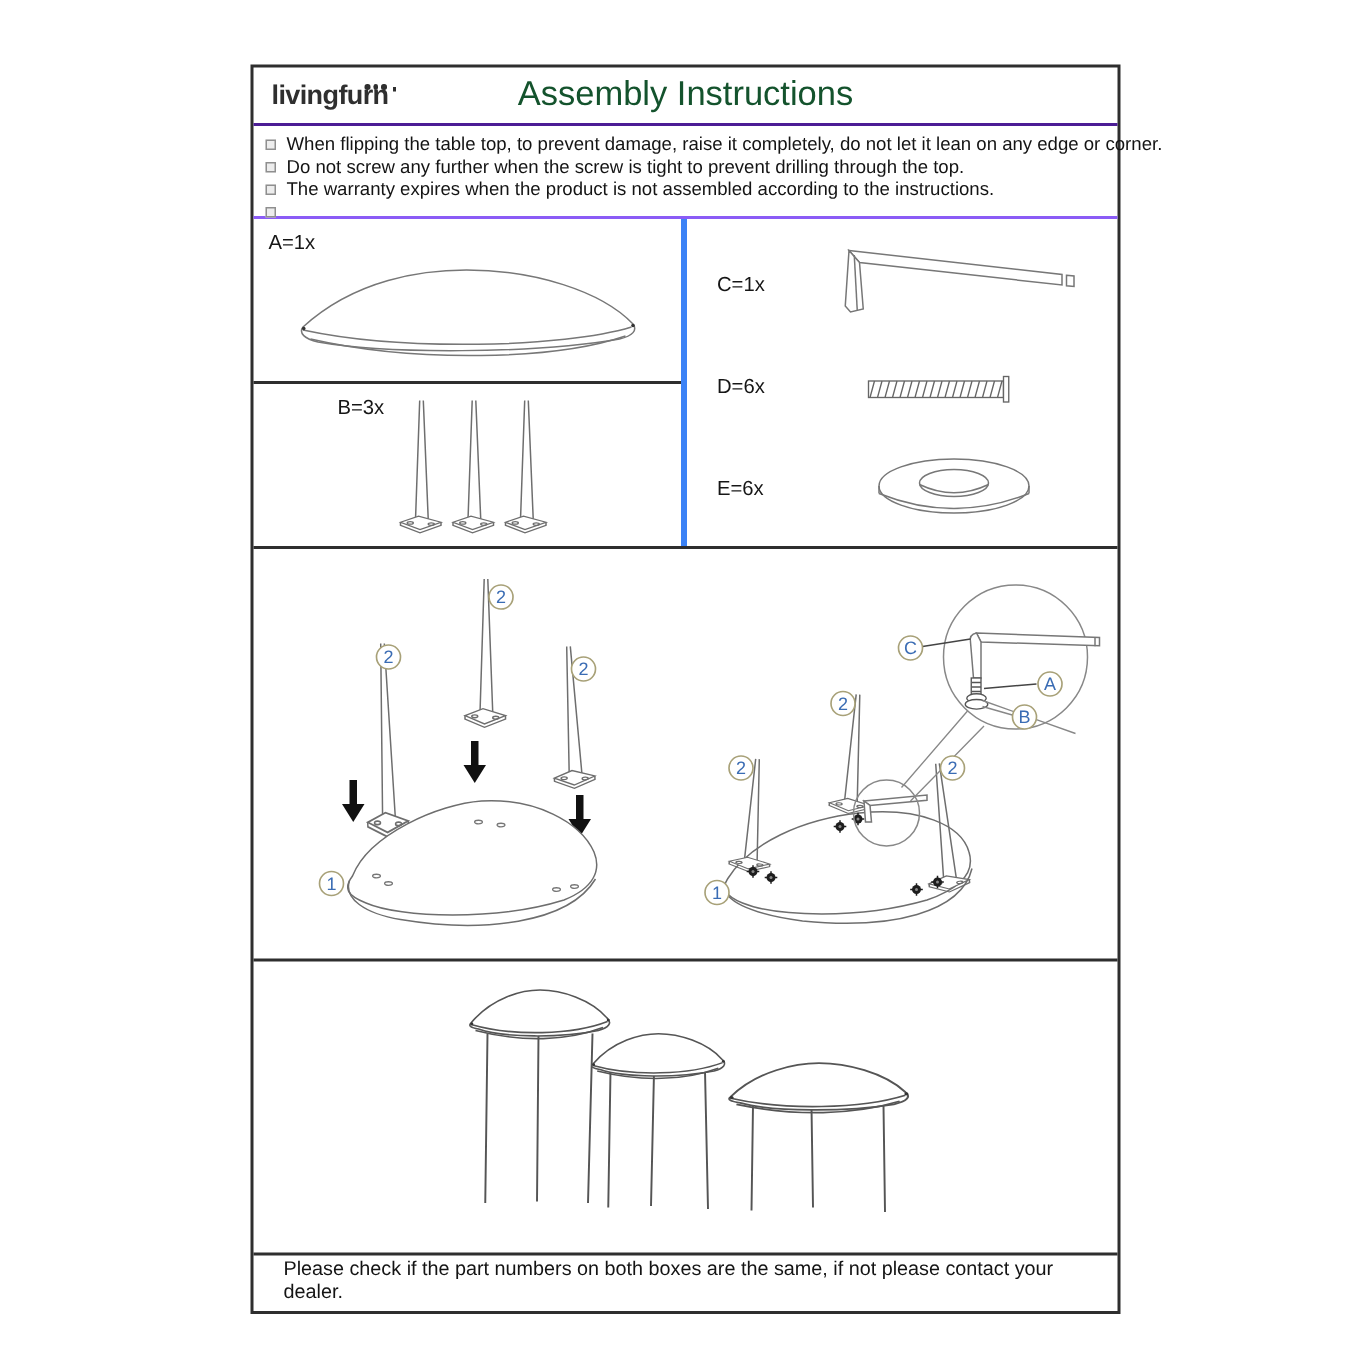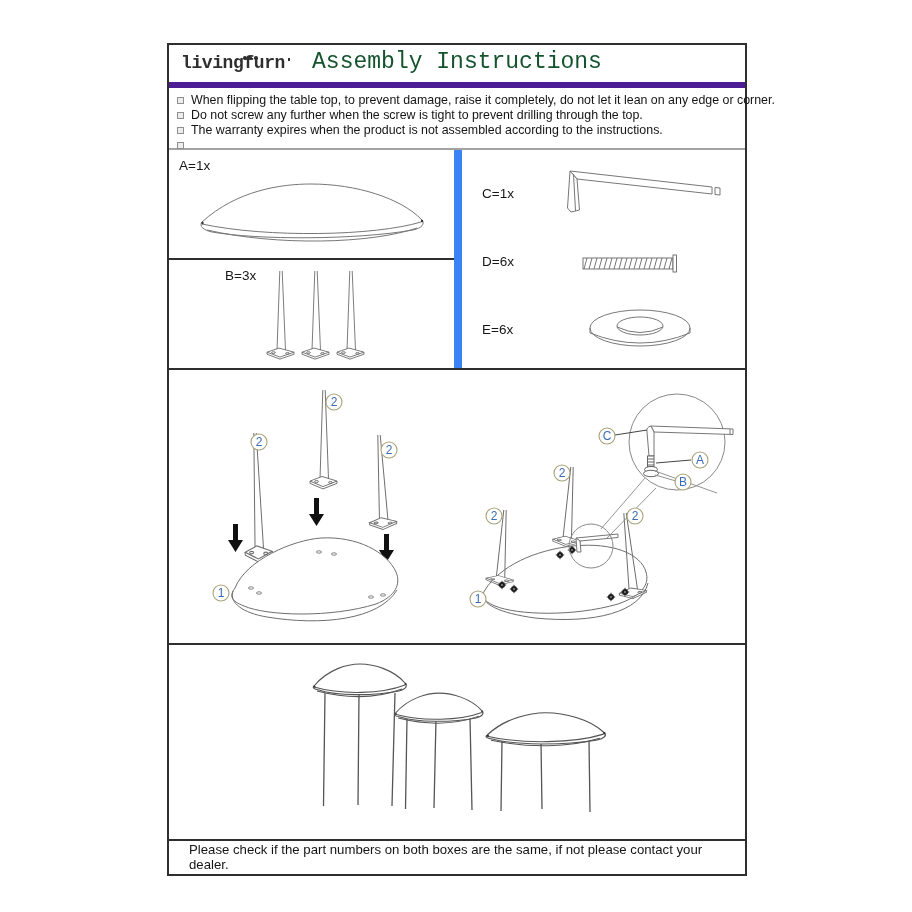--- a/index.html
+++ b/index.html
@@ -1,36 +1,36 @@
 <!DOCTYPE html>
 <html><head>
 <meta charset="utf-8">
 <style>
   html,body{margin:0;padding:0;background:#fff;}
   .page{position:relative;width:912px;height:912px;background:#fff;overflow:hidden;
         font-family:"Liberation Sans",sans-serif;color:#1a1a1a;}
   .doc{position:absolute;left:167px;top:43px;width:576px;height:829px;border:2px solid #2e2e2e;background:#fff;}
 
   
-  .hdr{position:relative;height:37px;border-bottom:6px solid #4c1d95;font-family:Liberation Mono, monospace;}
+  .hdr{position:relative;height:37px;border-bottom:2px solid #4c1d95;}
   .logo{position:absolute;left:12px;top:8px;font-size:18px;font-weight:bold;letter-spacing:-0.4px;color:#2f2f2f;}
   .logo-dots{position:absolute;left:62px;top:3px;display:flex;gap:2px;}
   .logo-dots i{width:3.6px;height:3.6px;border-radius:50%;background:#2f2f2f;display:block;}
   .logo-tm{position:absolute;right:-5px;top:5px;width:2px;height:3px;background:#2f2f2f;}
   .title{position:absolute;left:0;right:0;top:4px;text-align:center;font-size:23px;color:#14532d;}
 
   
-  .warn{height:62px;border-bottom:2px solid #a3a3a3;padding:5px 6px 0 6px;box-sizing:border-box;}
+  .warn{height:62px;border-bottom:2px solid #8b5cf6;padding:5px 6px 0 6px;box-sizing:border-box;}
   .warn ul{list-style:none;margin:0;padding:0;}
   .warn li{font-size:12.4px;line-height:15.1px;white-space:nowrap;color:#141414;}
   .sq{display:inline-block;width:5px;height:5px;border:1px solid #8f8f8f;background:#ededed;margin:0 7px 1px 2px;vertical-align:middle;}
 
   
   .parts{height:218px;border-bottom:2px solid #2e2e2e;display:flex;}
-  .parts-left{width:285px;border-right:8px solid #3b82f6;display:flex;flex-direction:column;}
+  .parts-left{width:285px;border-right:4px solid #3b82f6;display:flex;flex-direction:column;}
   .pbox{position:relative;box-sizing:border-box;}
   .pbox-a{height:110px;border-bottom:2px solid #2e2e2e;}
   .pbox-b{flex:1;}
   .parts-right{position:relative;flex:1;}
   .plabel{position:absolute;font-size:13.5px;color:#161616;}
   .pl-a{left:10px;top:8px;} .pl-b{left:10px;top:8px;margin-left:46px;}
   .pl-c{left:20px;top:36px;text-align:center;} .pl-d{left:20px;top:104px;} .pl-e{left:20px;top:172px;}
   .draw{position:absolute;}
 
   

